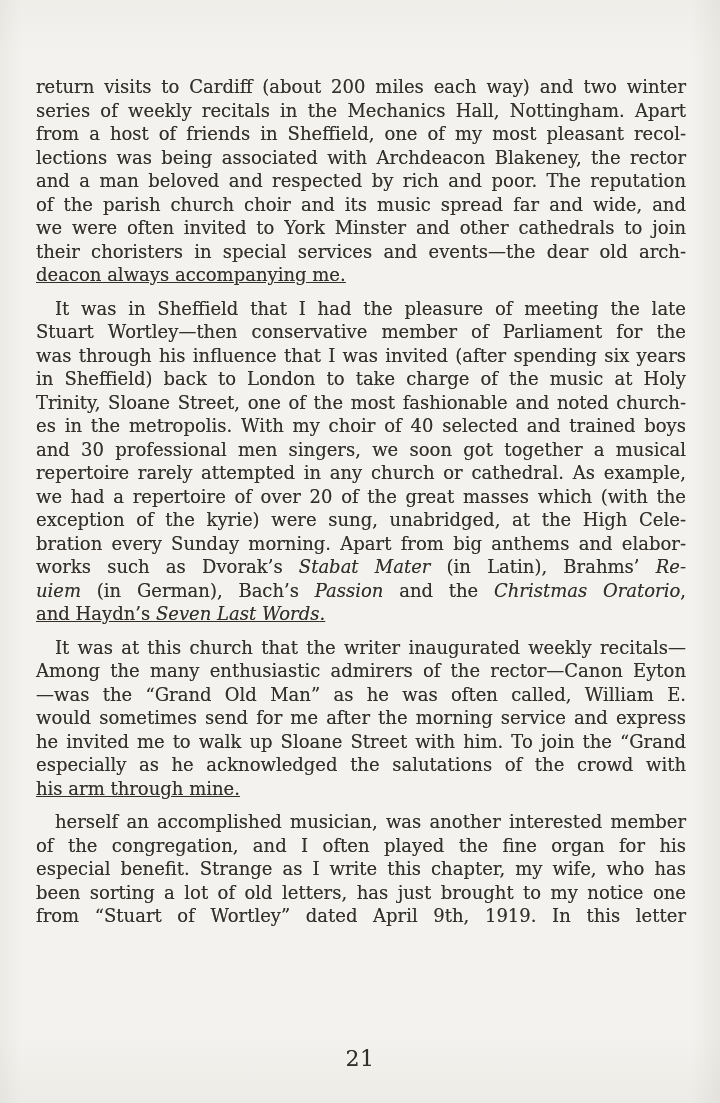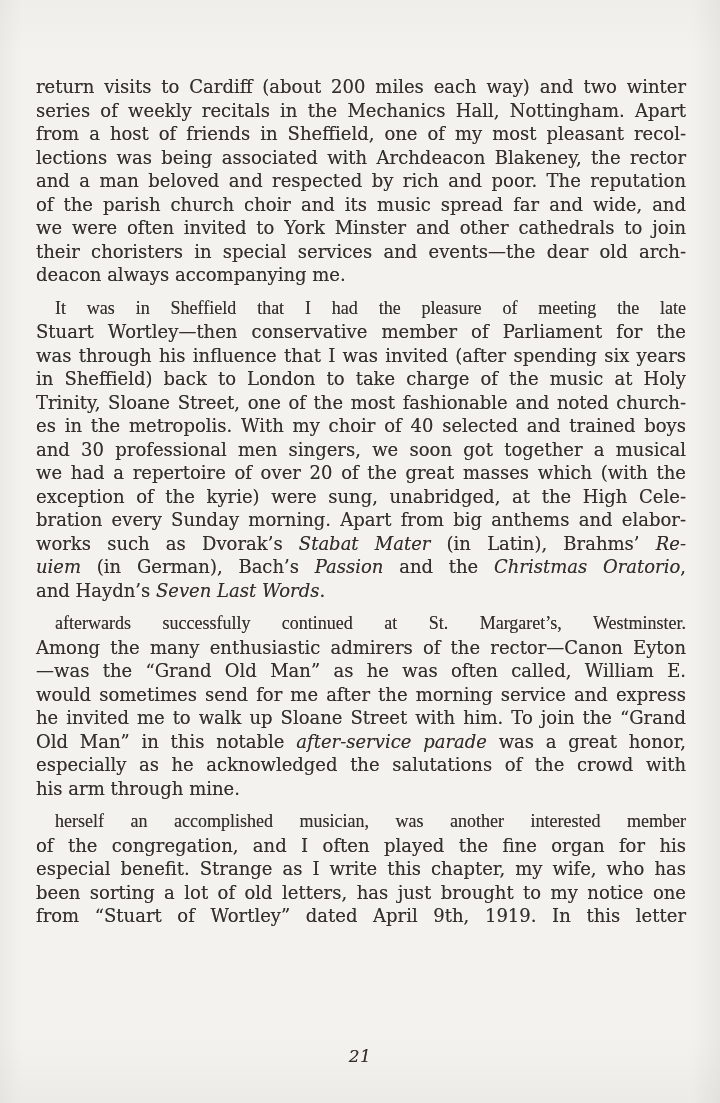--- a/index.html
+++ b/index.html
@@ -27,33 +27,33 @@
   .para + .para { margin-top: 10px; }
   .line {
     font-size: 18px;
     line-height: 23.5px;
     text-align: justify;
     text-align-last: justify;
     -moz-text-align-last: justify;
   }
   .line.lastline {
     text-align-last: left;
+    text-decoration: underline;
     -moz-text-align-last: left;
   }
-  .para.indent .line:first-child { padding-left: 19px; font-family: Liberation Serif, serif; }
+  .para.indent .line:first-child { padding-left: 19px; }
   em { font-style: italic; }
   .pagenum {
     position: absolute;
     top: 1046px; left: 0;
     width: 720px;
     text-align: center;
-    font-size: 17px;
+    font-size: 22px;
     letter-spacing: 0.5px;
     text-shadow: 0 0 0.5px rgba(51,48,43,0.55);
-    font-style: italic;
   }
 </style>
 </head>
 <body>
 
 <div class="page-root">
   <main class="textblock" id="textblock">
       <div class="para">
         <div class="line"><span>return visits to Cardiff (about 200 miles each way) and two winter</span></div>
         <div class="line"><span>series of weekly recitals in the Mechanics Hall, Nottingham. Apart</span></div>
@@ -66,34 +66,34 @@
         <div class="line lastline"><span>deacon always accompanying me.</span></div>
       </div>
       <div class="para indent">
         <div class="line"><span>It was in Sheffield that I had the pleasure of meeting the late</span></div>
         <div class="line"><span>Stuart Wortley—then conservative member of Parliament for the</span></div>
         <div class="line"><span>was through his influence that I was invited (after spending six years</span></div>
         <div class="line"><span>in Sheffield) back to London to take charge of the music at Holy</span></div>
         <div class="line"><span>Trinity, Sloane Street, one of the most fashionable and noted church-</span></div>
         <div class="line"><span>es in the metropolis. With my choir of 40 selected and trained boys</span></div>
         <div class="line"><span>and 30 professional men singers, we soon got together a musical</span></div>
+        <div class="line"><span>repertoire rarely attempted in any church or cathedral.  As example,</span></div>
         <div class="line"><span>we had a repertoire of over 20 of the great masses which (with the</span></div>
         <div class="line"><span>exception of the kyrie) were sung, unabridged, at the High Cele-</span></div>
         <div class="line"><span>bration every Sunday morning. Apart from big anthems and elabor-</span></div>
         <div class="line"><span>works such as Dvorak’s </span><em>Stabat Mater</em><span> (in Latin), Brahms’ </span><em>Re-</em></div>
         <div class="line"><em>uiem</em><span> (in German), Bach’s </span><em>Passion</em><span> and the </span><em>Christmas Oratorio</em><span>,</span></div>
         <div class="line lastline"><span>and Haydn’s </span><em>Seven Last Words</em><span>.</span></div>
       </div>
       <div class="para indent">
-        <div class="line"><span>afterwards successfully continued at St. Margaret’s, Westminster.</span></div>
+        <div class="line"><span>It was at this church that the writer inaugurated weekly recitals—</span></div>
         <div class="line"><span>Among the many enthusiastic admirers of the rector—Canon Eyton</span></div>
         <div class="line"><span>—was the “Grand Old Man” as he was often called, William E.</span></div>
         <div class="line"><span>would sometimes send for me after the morning service and express</span></div>
         <div class="line"><span>he invited me to walk up Sloane Street with him.  To join the “Grand</span></div>
-        <div class="line"><span>Old Man” in this notable </span><em>after-service parade</em><span> was a great honor,</span></div>
         <div class="line"><span>especially as he acknowledged the salutations of the crowd with</span></div>
         <div class="line lastline"><span>his arm through mine.</span></div>
       </div>
       <div class="para indent">
         <div class="line"><span>herself an accomplished musician, was another interested member</span></div>
         <div class="line"><span>of the congregation, and I often played the fine organ for his</span></div>
         <div class="line"><span>especial benefit.  Strange as I write this chapter, my wife, who has</span></div>
         <div class="line"><span>been sorting a lot of old letters, has just brought to my notice one</span></div>
         <div class="line"><span>from “Stuart of Wortley” dated April 9th, 1919.  In this letter</span></div>
       </div>

